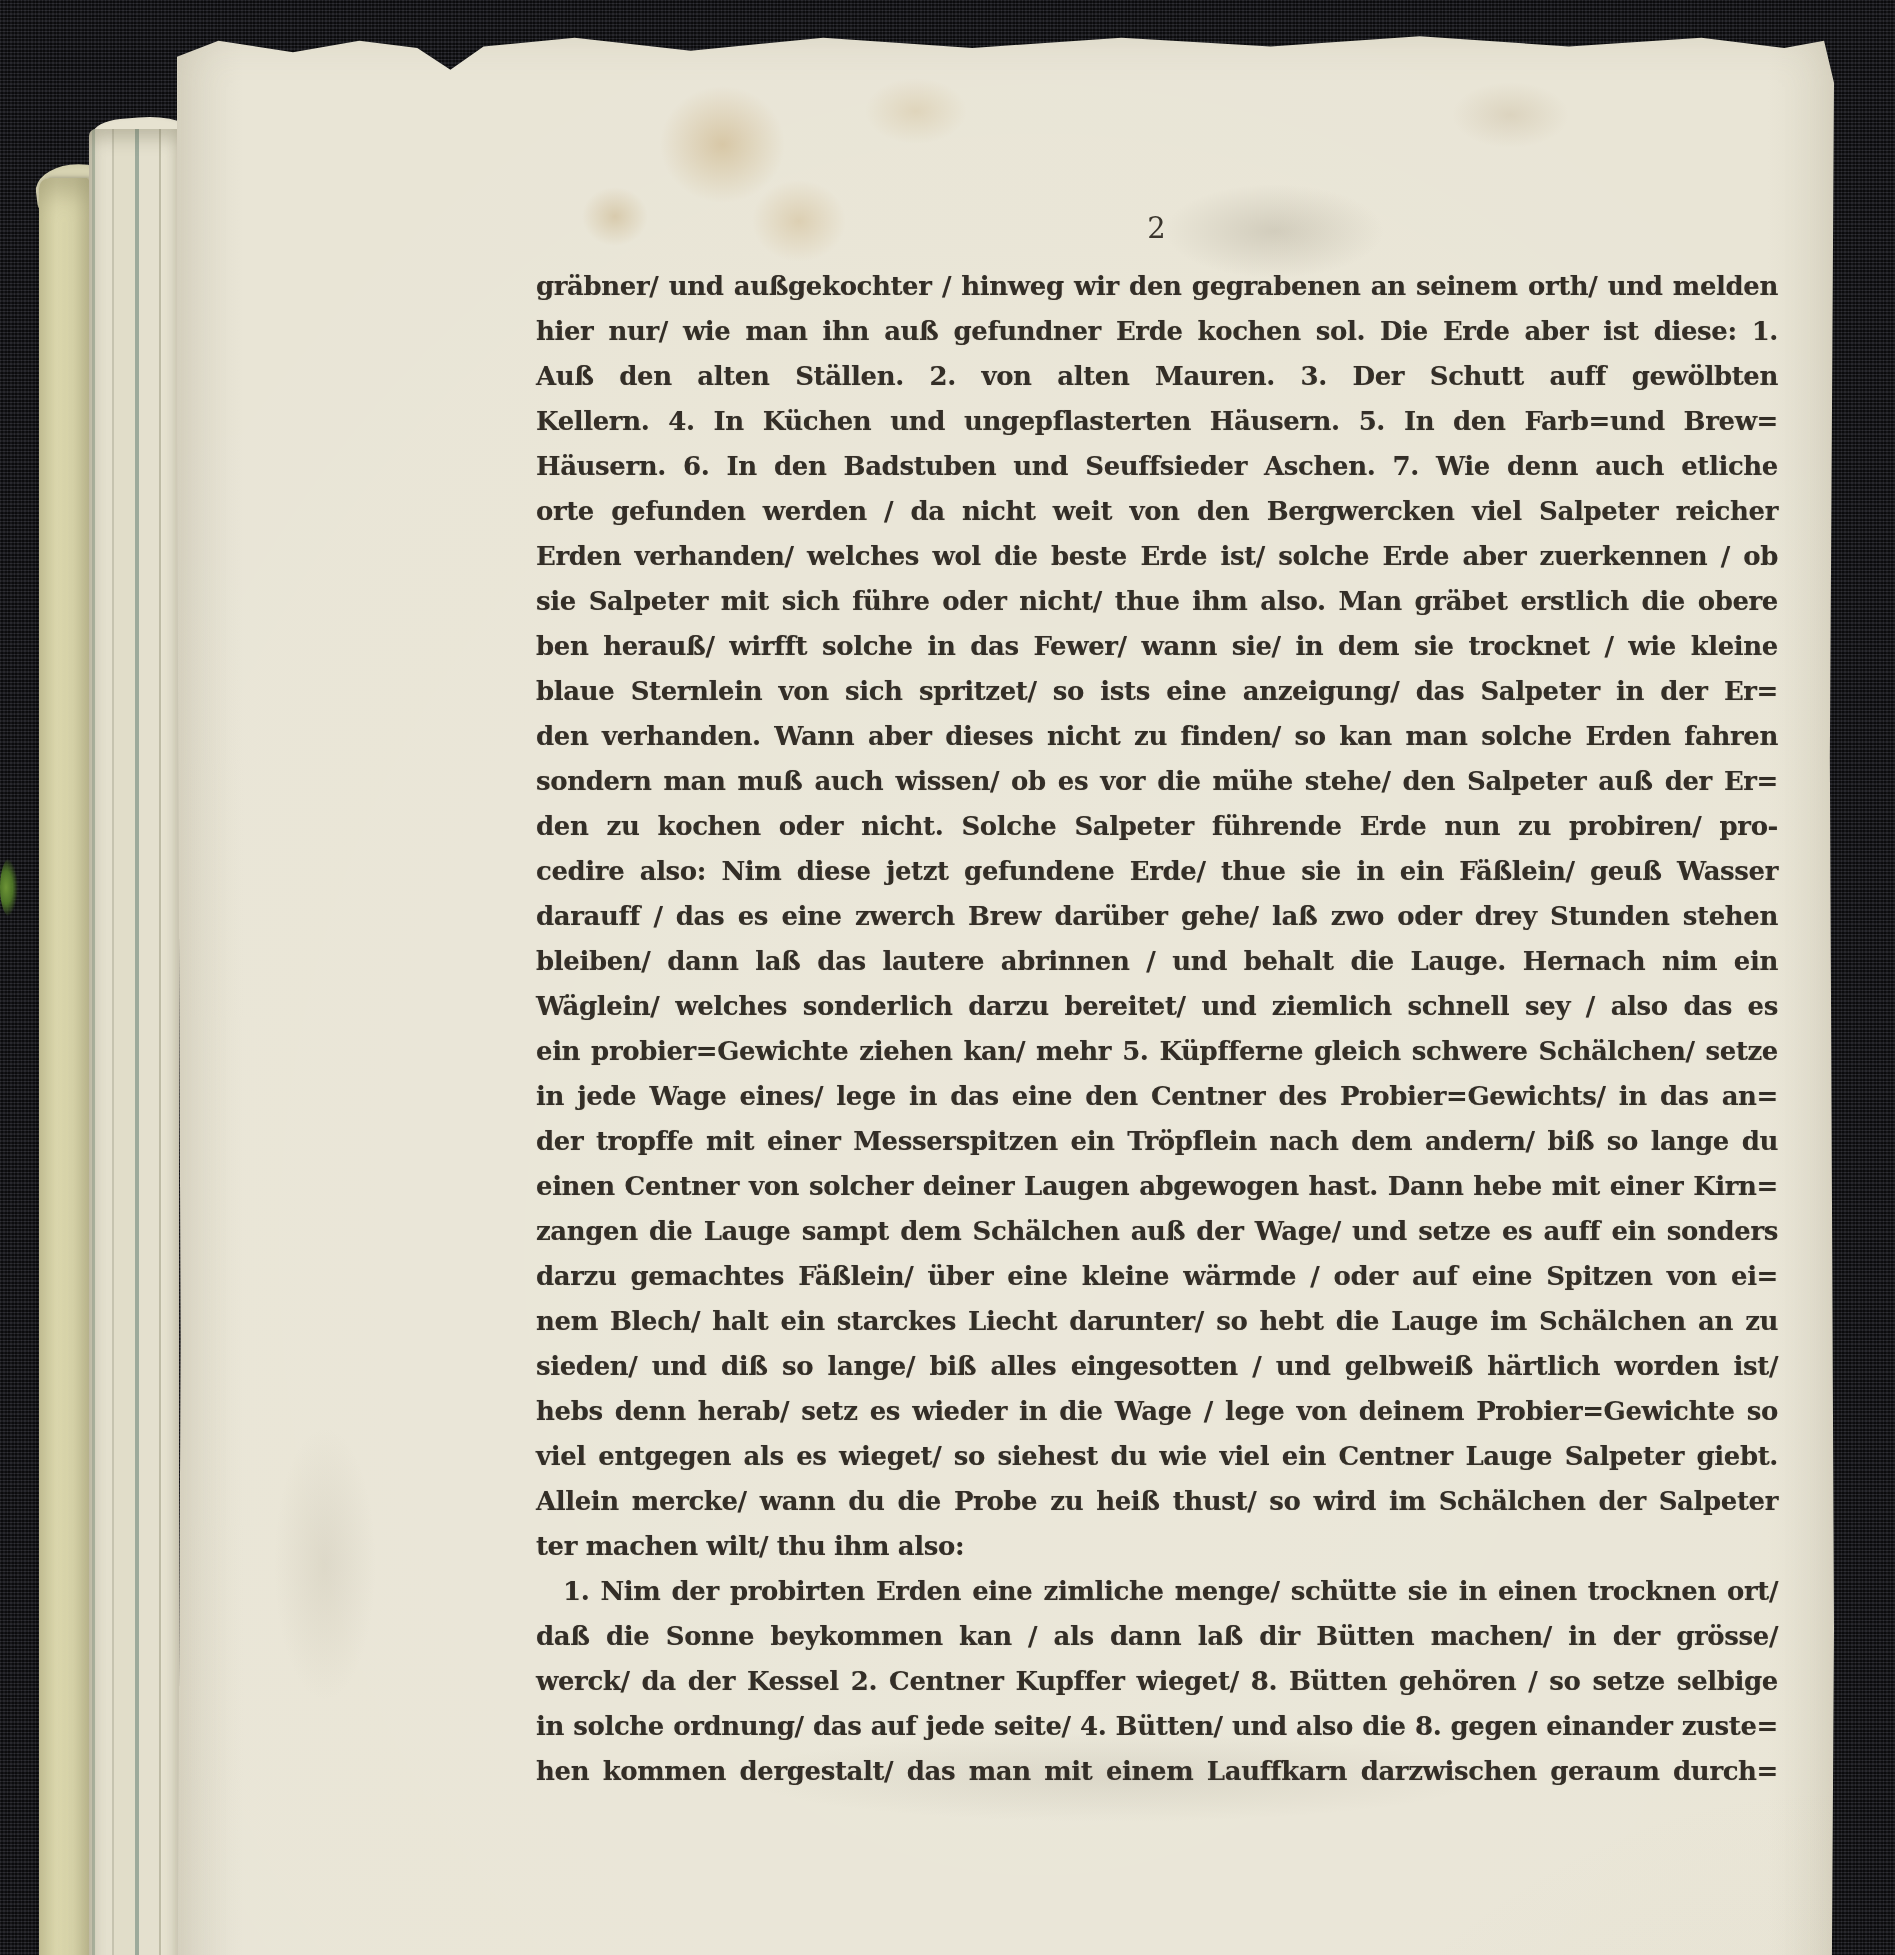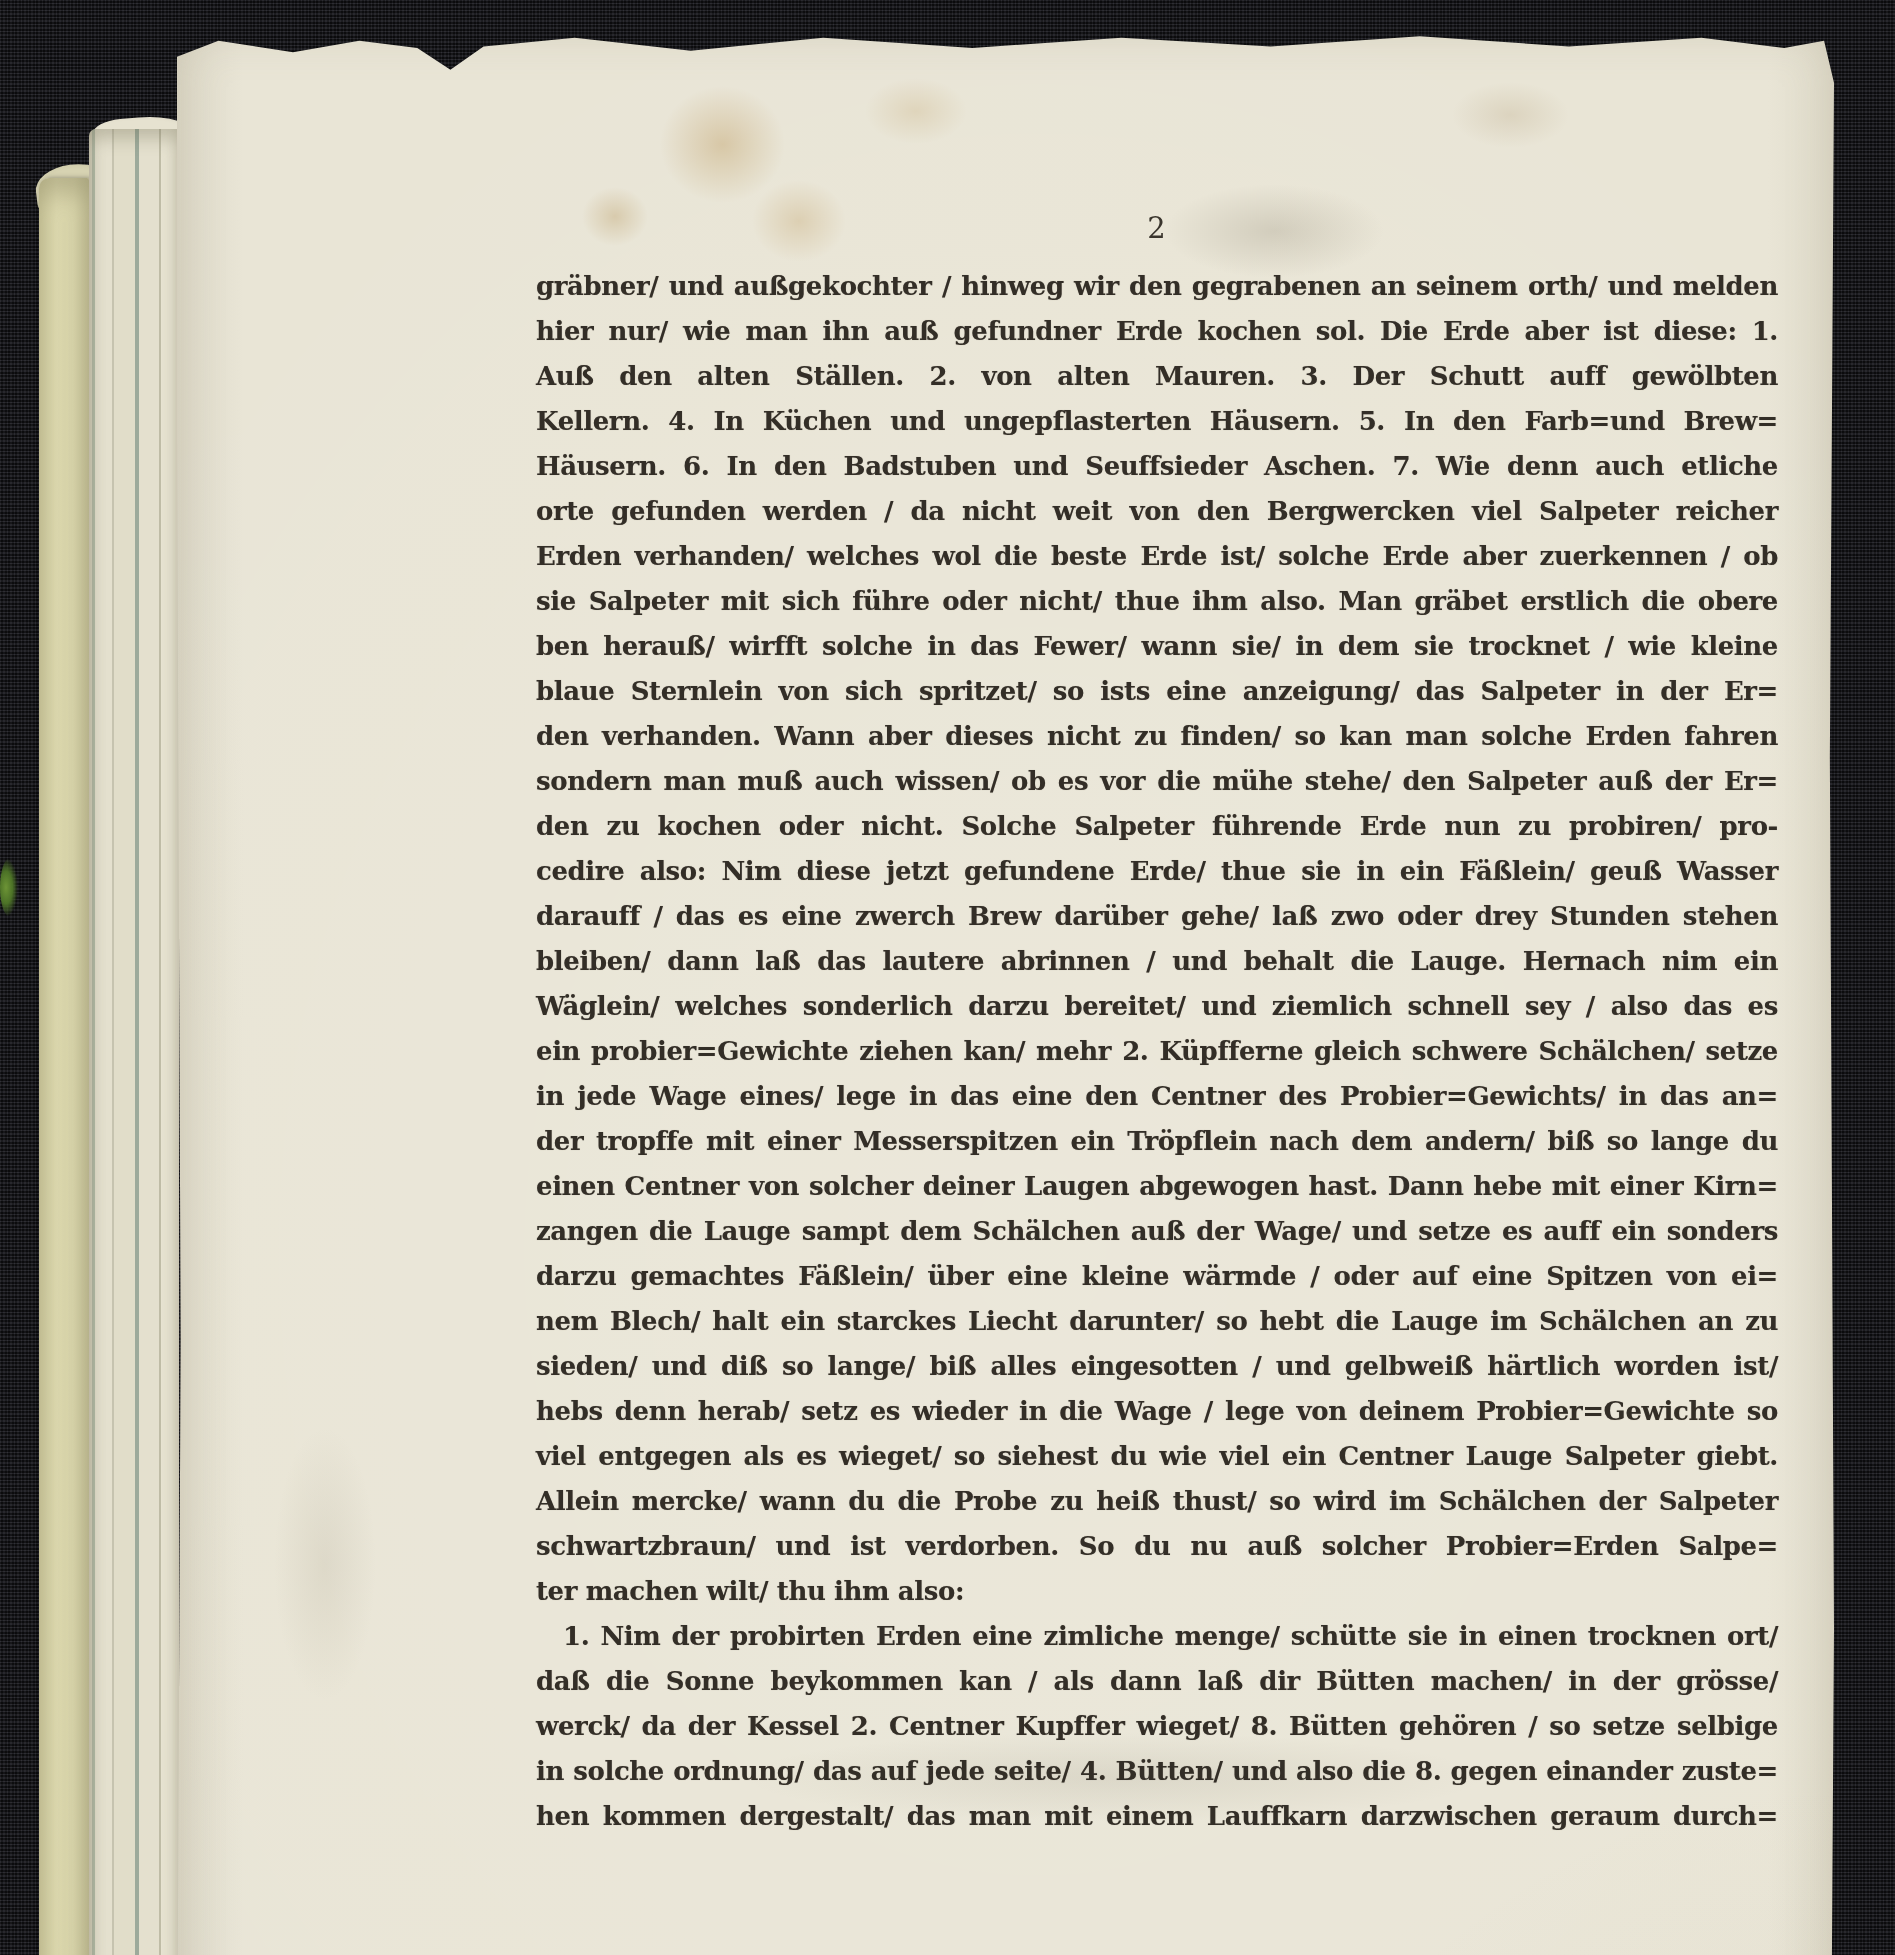--- a/index.html
+++ b/index.html
@@ -170,32 +170,31 @@
       <div class="line">sie Salpeter mit sich führe oder nicht/ thue ihm also. Man gräbet erstlich die obere</div>
       <div class="line">ben herauß/ wirfft solche in das Fewer/ wann sie/ in dem sie trocknet / wie kleine</div>
       <div class="line">blaue Sternlein von sich spritzet/ so ists eine anzeigung/ das Salpeter in der Er=</div>
       <div class="line">den verhanden. Wann aber dieses nicht zu finden/ so kan man solche Erden fahren</div>
       <div class="line">sondern man muß auch wissen/ ob es vor die mühe stehe/ den Salpeter auß der Er=</div>
       <div class="line">den zu kochen oder nicht. Solche Salpeter führende Erde nun zu probiren/ pro-</div>
       <div class="line">cedire also: Nim diese jetzt gefundene Erde/ thue sie in ein Fäßlein/ geuß Wasser</div>
       <div class="line">darauff / das es eine zwerch Brew darüber gehe/ laß zwo oder drey Stunden stehen</div>
       <div class="line">bleiben/ dann laß das lautere abrinnen / und behalt die Lauge. Hernach nim ein</div>
       <div class="line">Wäglein/ welches sonderlich darzu bereitet/ und ziemlich schnell sey / also das es</div>
-      <div class="line">ein probier=Gewichte ziehen kan/ mehr 2. Küpfferne gleich schwere Schälchen/ setze</div>
+      <div class="line">ein probier=Gewichte ziehen kan/ mehr 5. Küpfferne gleich schwere Schälchen/ setze</div>
       <div class="line">in jede Wage eines/ lege in das eine den Centner des Probier=Gewichts/ in das an=</div>
       <div class="line">der tropffe mit einer Messerspitzen ein Tröpflein nach dem andern/ biß so lange du</div>
       <div class="line">einen Centner von solcher deiner Laugen abgewogen hast. Dann hebe mit einer Kirn=</div>
       <div class="line">zangen die Lauge sampt dem Schälchen auß der Wage/ und setze es auff ein sonders</div>
       <div class="line">darzu gemachtes Fäßlein/ über eine kleine wärmde / oder auf eine Spitzen von ei=</div>
       <div class="line">nem Blech/ halt ein starckes Liecht darunter/ so hebt die Lauge im Schälchen an zu</div>
       <div class="line">sieden/ und diß so lange/ biß alles eingesotten / und gelbweiß härtlich worden ist/</div>
       <div class="line">hebs denn herab/ setz es wieder in die Wage / lege von deinem Probier=Gewichte so</div>
       <div class="line">viel entgegen als es wieget/ so siehest du wie viel ein Centner Lauge Salpeter giebt.</div>
       <div class="line">Allein mercke/ wann du die Probe zu heiß thust/ so wird im Schälchen der Salpeter</div>
-      <div class="line">schwartzbraun/ und ist verdorben. So du nu auß solcher Probier=Erden Salpe=</div>
       <div class="line nojust">ter machen wilt/ thu ihm also:</div>
       <div class="line indent">1. Nim der probirten Erden eine zimliche menge/ schütte sie in einen trocknen ort/</div>
       <div class="line">daß die Sonne beykommen kan / als dann laß dir Bütten machen/ in der grösse/</div>
       <div class="line">werck/ da der Kessel 2. Centner Kupffer wieget/ 8. Bütten gehören / so setze selbige</div>
       <div class="line">in solche ordnung/ das auf jede seite/ 4. Bütten/ und also die 8. gegen einander zuste=</div>
       <div class="line">hen kommen dergestalt/ das man mit einem Lauffkarn darzwischen geraum durch=</div>
     </div>
 
 </div>
 

